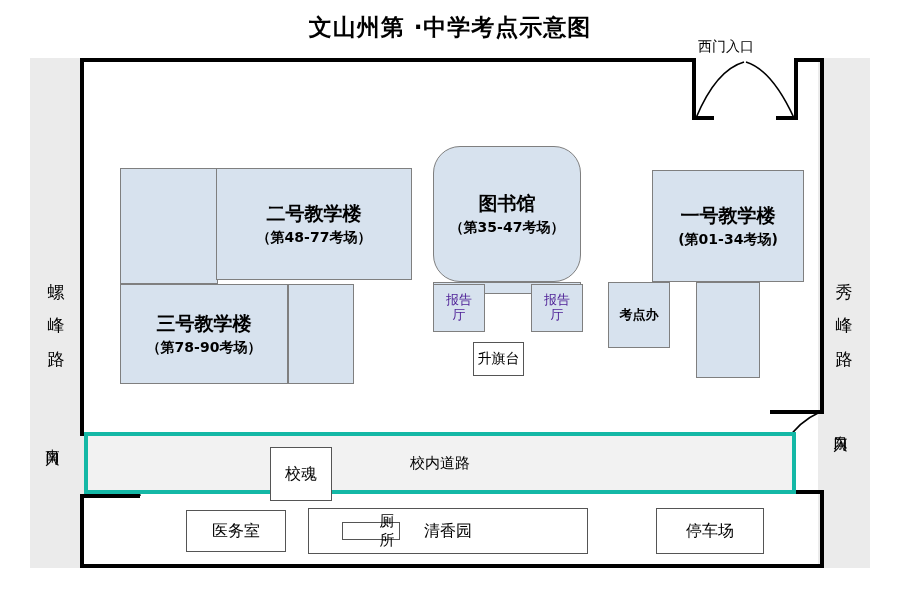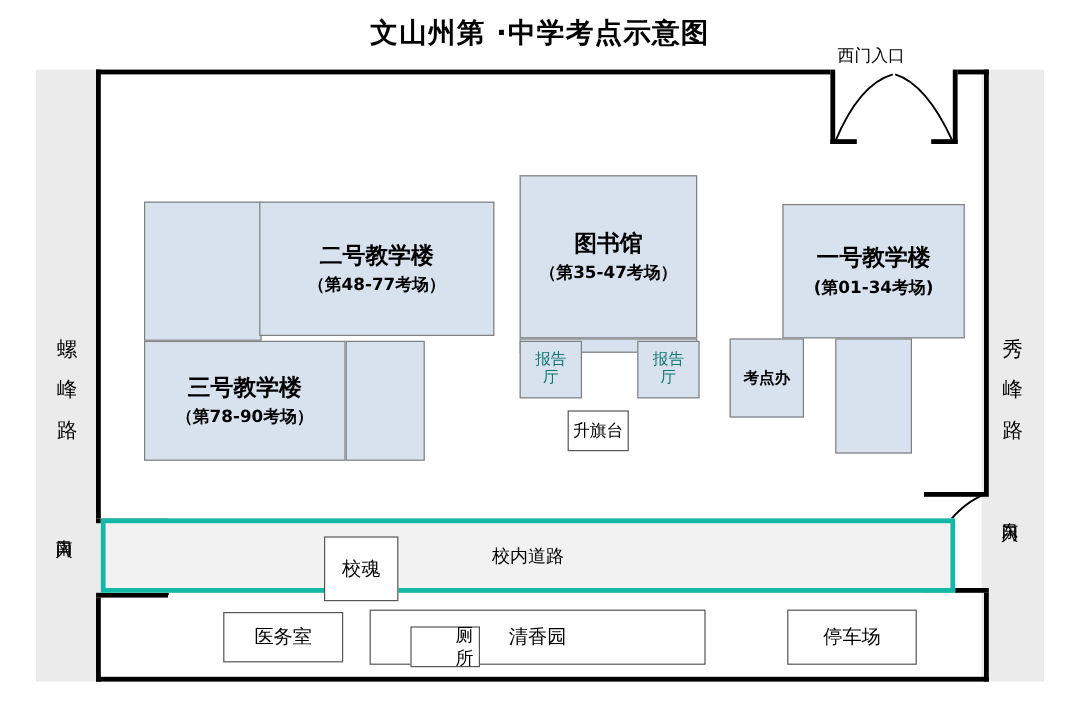--- a/index.html
+++ b/index.html
@@ -57,21 +57,21 @@
   .bldg .sub  { font-size: 14px; font-weight: bold; margin-top: 4px; }
 
   .small-box {
     background: #d7e2ee;
     border: 1px solid #7f7f7f;
     display: flex;
     align-items: center;
     justify-content: center;
     text-align: center;
     font-size: 13px;
-    color: #0f766e;
+    color: #4c1d95;
     line-height: 1.2;
   }
   .white-box {
     background: #ffffff;
     border: 1px solid #555;
     display: flex;
     align-items: center;
     justify-content: center;
     text-align: center;
     font-size: 14px;
@@ -168,21 +168,21 @@
     <div class="name">二号教学楼</div>
     <div class="sub">（第48-77考场）</div>
   </div>
 
   <div class="abs bldg" style="left:120px; top:284px; width:168px; height:100px;">
     <div class="name">三号教学楼</div>
     <div class="sub">（第78-90考场）</div>
   </div>
   <div class="abs bldg" style="left:288px; top:284px; width:66px; height:100px;"></div>
 
-  <div class="abs bldg" style="left:433px; top:146px; width:148px; height:136px;">
+  <div class="abs bldg" style="left:433px; top:146px; width:148px; height:136px;border-radius:27px;">
     <div class="name">图书馆</div>
     <div class="sub">（第35-47考场）</div>
   </div>
 
   <div class="abs bldg" style="left:433px; top:282px; width:148px; height:12px;"></div>
 
   <div class="abs small-box" style="left:433px; top:284px; width:52px; height:48px;">
     <span style="display:block; width:26px; line-height:1.15;">报告厅</span>
   </div>
   <div class="abs small-box" style="left:531px; top:284px; width:52px; height:48px;">
@@ -210,20 +210,20 @@
   <div class="abs white-box" style="left:270px; top:447px; width:62px; height:54px; font-size:16px;">
     <span>校魂</span>
   </div>
 
   <div class="abs white-box" style="left:186px; top:510px; width:100px; height:42px; font-size:16px;">
     <span>医务室</span>
   </div>
   <div class="abs white-box" style="left:308px; top:508px; width:280px; height:46px; font-size:16px;font-family:Liberation Mono, monospace;">
     <span>清香园</span>
   </div>
-  <div class="abs white-box" style="left:342px; top:522px; width:58px; height:34px; font-size:15px; background:#ffffff;padding-left:32px;">
+  <div class="abs white-box" style="left:342px; top:522px; width:58px; height:18px; font-size:15px; background:#ffffff;padding-left:32px;">
     <span>厕所</span>
   </div>
   <div class="abs white-box" style="left:656px; top:508px; width:108px; height:46px; font-size:16px;">
     <span>停车场</span>
   </div>
 
 </div>
 
 </body></html>

